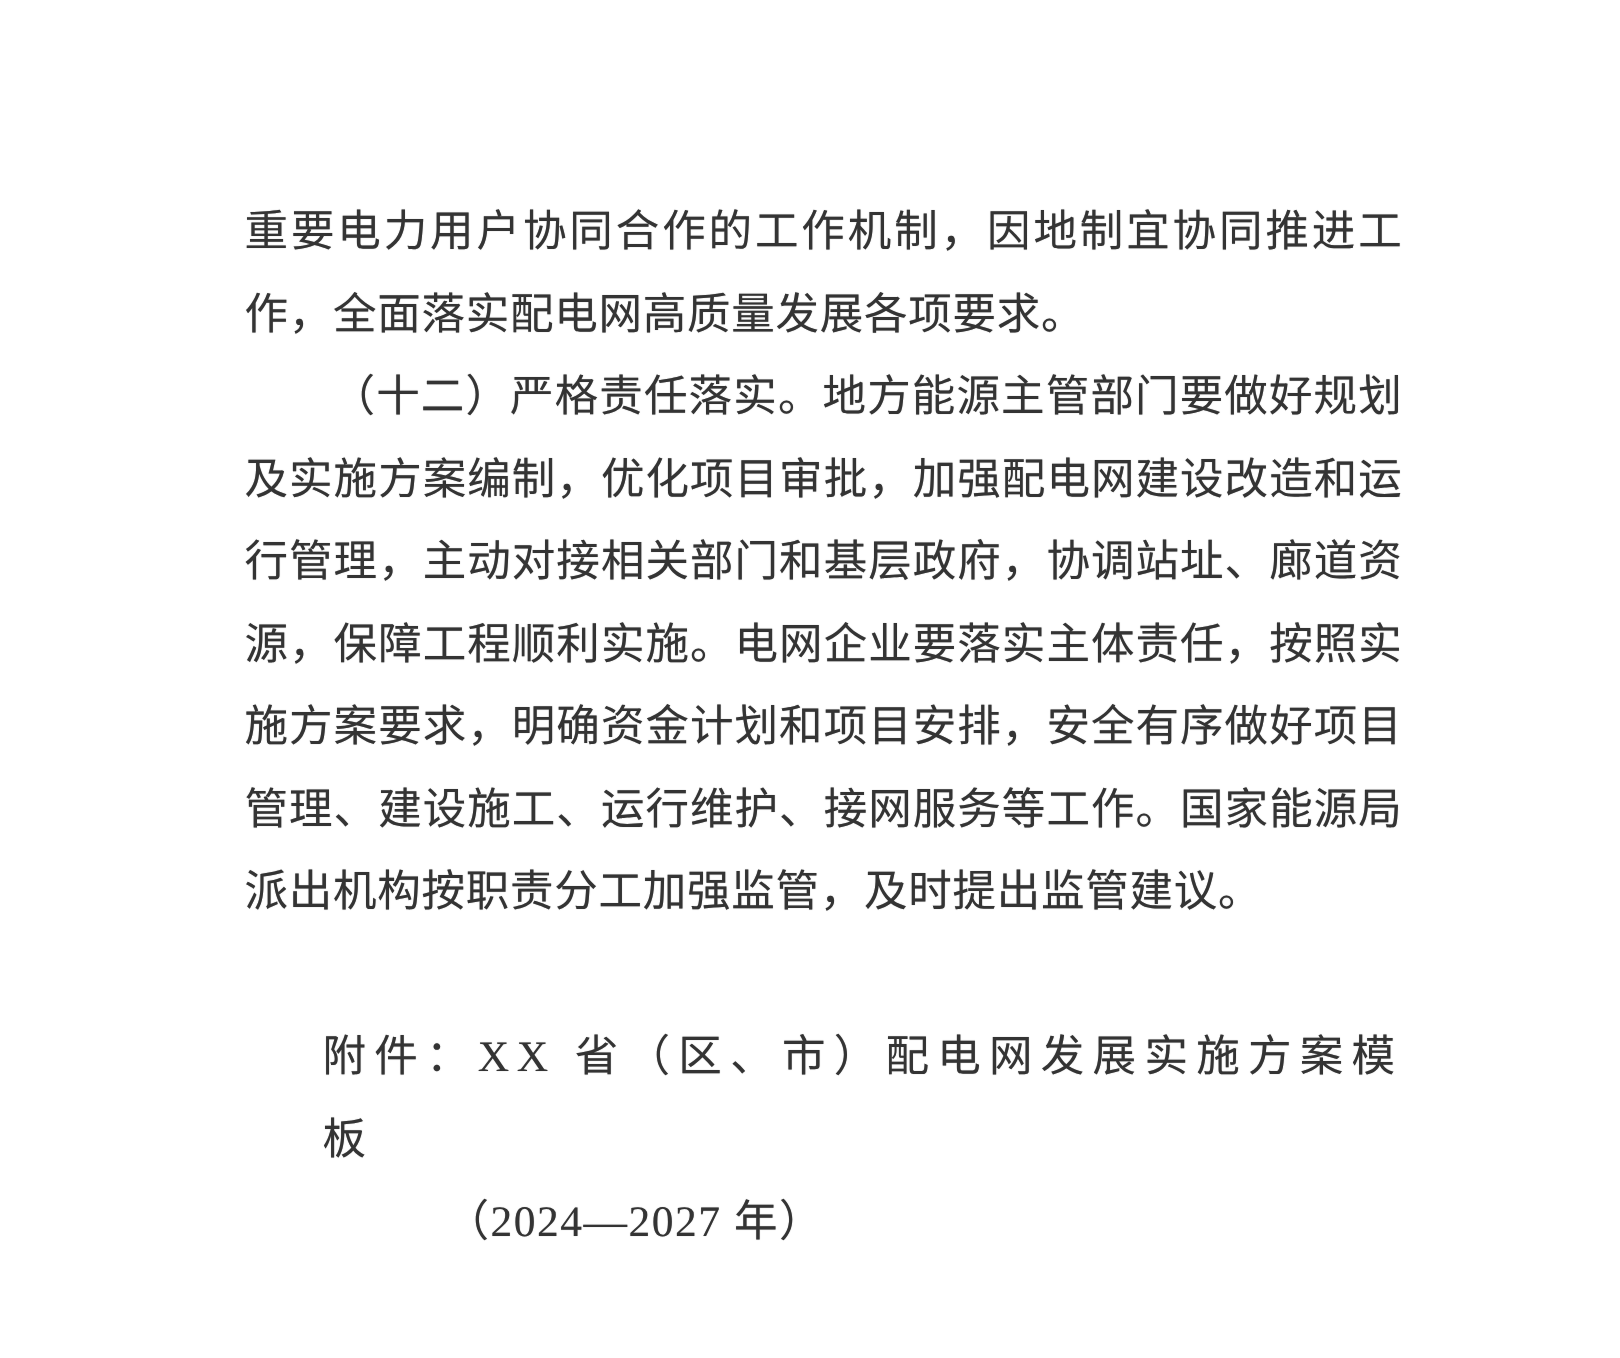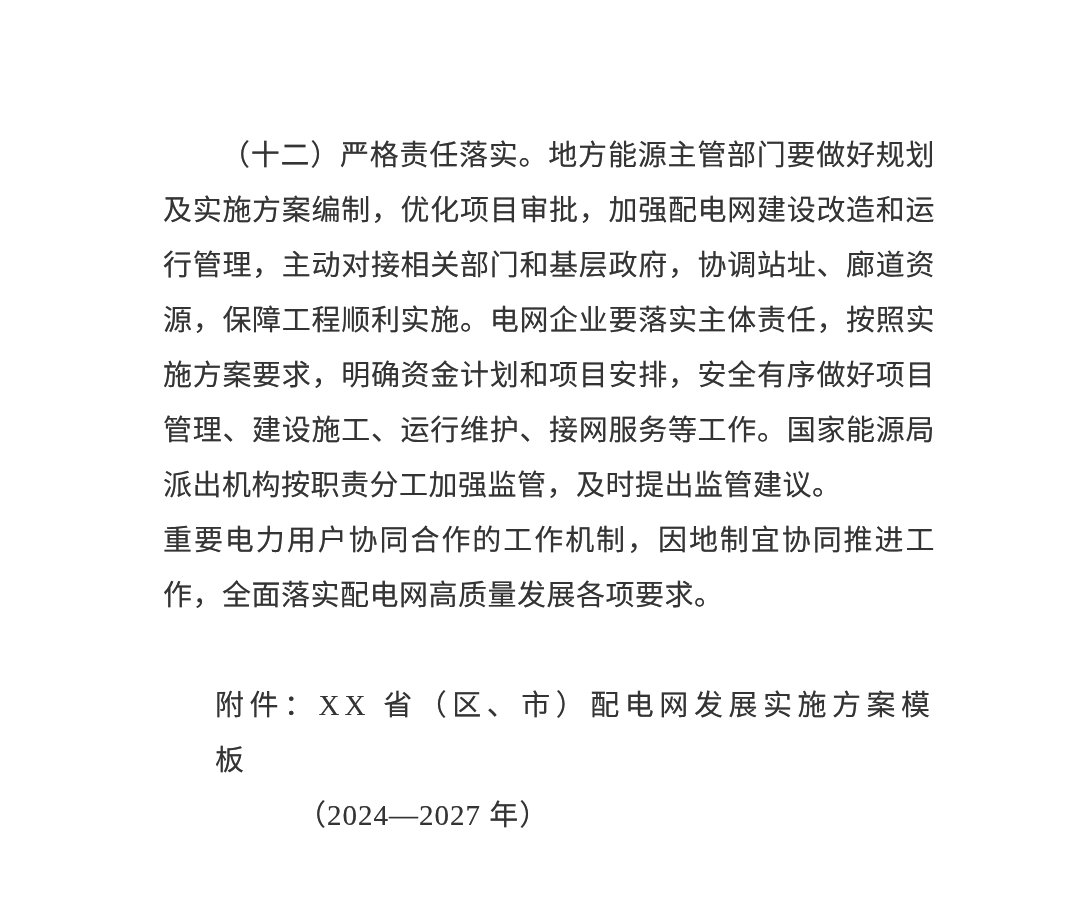--- a/index.html
+++ b/index.html
@@ -48,23 +48,23 @@
     letter-spacing: 1px;
     text-align: left;
   }
 </style>
 </head>
 <body>
 
 <div class="page">
   <div class="text-block">
 
+    <p class="para-body">重要电力用户协同合作的工作机制，因地制宜协同推进工作，全面落实配电网高质量发展各项要求。</p>
+
     <p class="para-body para-indent">（十二）严格责任落实。地方能源主管部门要做好规划及实施方案编制，优化项目审批，加强配电网建设改造和运行管理，主动对接相关部门和基层政府，协调站址、廊道资源，保障工程顺利实施。电网企业要落实主体责任，按照实施方案要求，明确资金计划和项目安排，安全有序做好项目管理、建设施工、运行维护、接网服务等工作。国家能源局派出机构按职责分工加强监管，及时提出监管建议。</p>
-
-    <p class="para-body">重要电力用户协同合作的工作机制，因地制宜协同推进工作，全面落实配电网高质量发展各项要求。</p>
 
     <div class="attachment">
       <p class="attachment-line1">附件：XX 省（区、市）配电网发展实施方案模板</p>
       <p class="attachment-line2">（2024—2027 年）</p>
     </div>
 
   </div>
 </div>
 
 </body></html>

